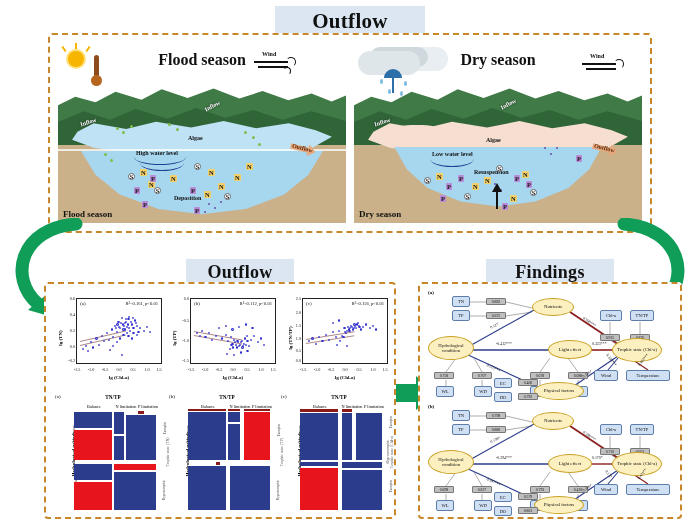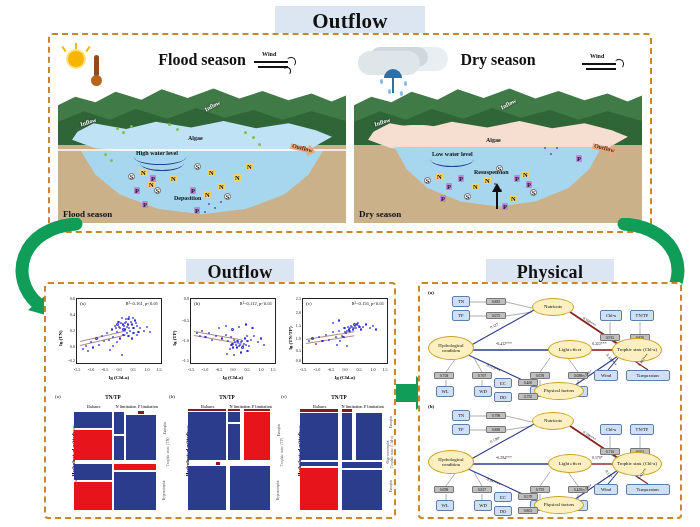--- a/index.html
+++ b/index.html
@@ -145,21 +145,21 @@
   .coefbox{ position:absolute; background:#bfbfbf; border:0.5px solid #777;
         font-size:3.8px; color:#111; display:flex; align-items:center;
         justify-content:center; border-radius:1px; }
   .pathlbl{ position:absolute; font-size:3.9px; color:#111; white-space:nowrap; }
 </style>
 </head>
 <body>
 
 <div class="banner" id="banner-reasons">Outflow</div>
 <div class="banner" id="banner-results">Outflow</div>
-<div class="banner" id="banner-findings">Physical</div>
+<div class="banner" id="banner-findings">Findings</div>
 
 <div class="panel" id="panel-reasons">
 
   <div class="lake" id="lake-flood">
     <div class="sky"></div>
     <div class="hills"></div>
     <div class="hills2"></div>
     <div class="shore"></div>
     <div class="water-top"></div>
     <div class="water-bot"></div>

